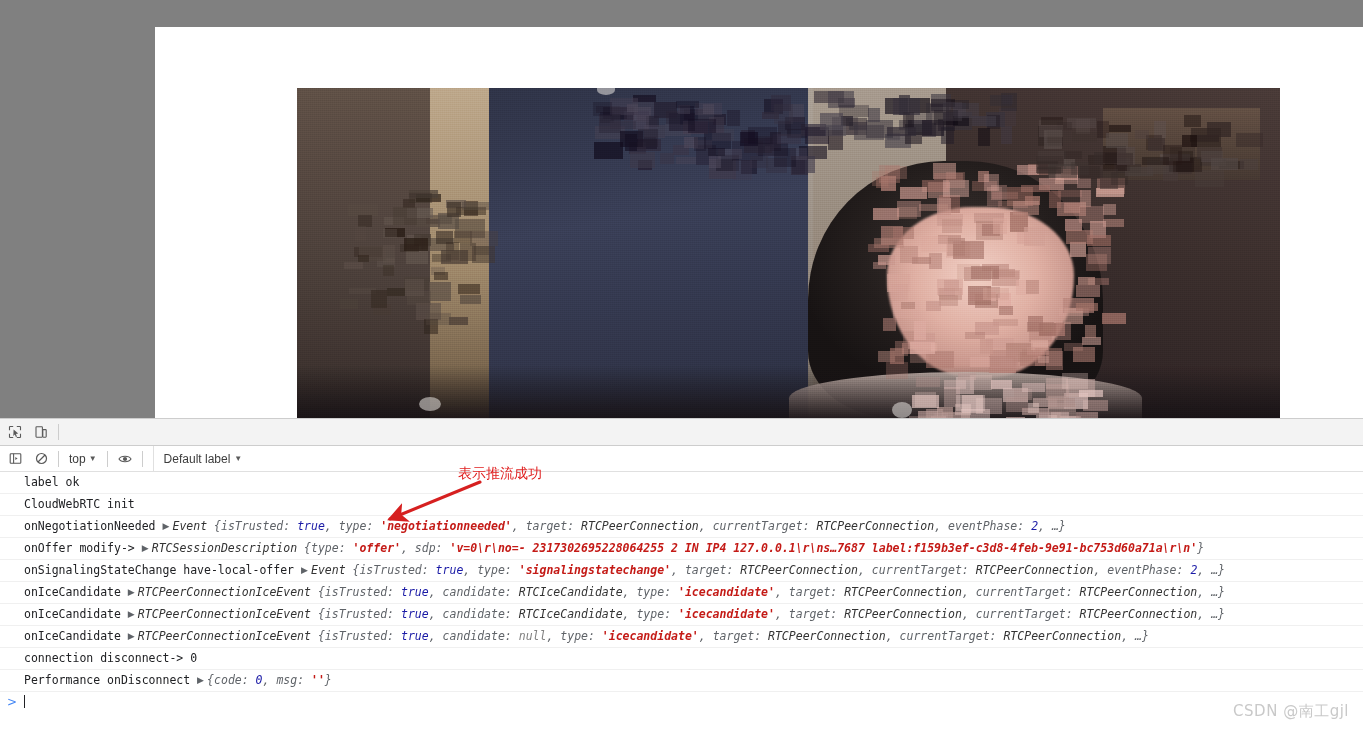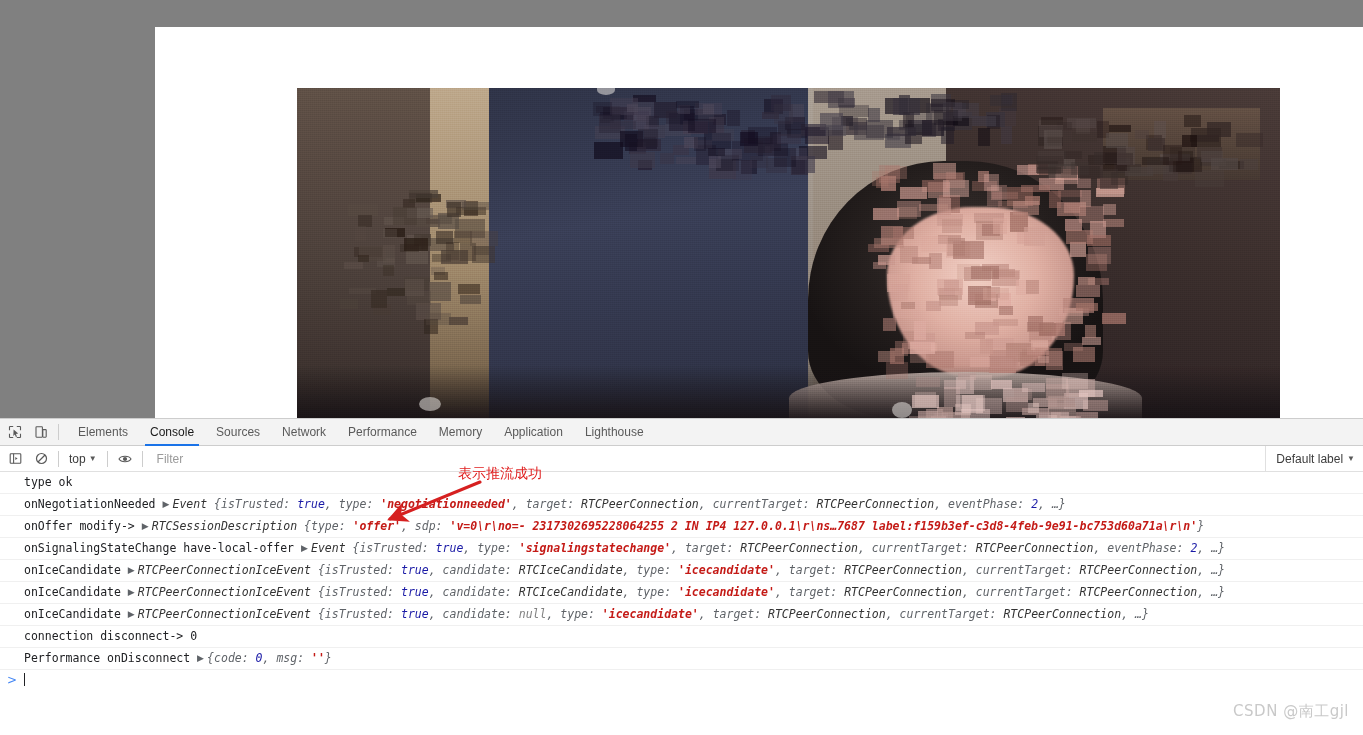--- a/index.html
+++ b/index.html
@@ -767,30 +767,20 @@
           <path d="M5.6 4.4 L10.2 8.6 L7.9 9.0 L9.0 11.6 L7.9 12.0 L6.8 9.5 L5.3 10.9 Z" fill="#5a5a5a" stroke="none"></path>
         </svg>
       </div>
       <div class="icon-btn" title="Toggle device toolbar">
         <svg width="14" height="14" viewBox="0 0 14 14" fill="none" stroke="#5a5a5a" stroke-width="1.1">
           <rect x="2" y="1.8" width="6.4" height="10.4" rx="0.6"></rect>
           <rect x="8.8" y="4.6" width="3.4" height="7.6" rx="0.6"></rect>
         </svg>
       </div>
       <div class="tb-sep"></div>
-      <div class="dt-tabs">
-        <div class="dt-tab">Elements</div>
-        <div class="dt-tab active">Console</div>
-        <div class="dt-tab">Sources</div>
-        <div class="dt-tab">Network</div>
-        <div class="dt-tab">Performance</div>
-        <div class="dt-tab">Memory</div>
-        <div class="dt-tab">Application</div>
-        <div class="dt-tab">Lighthouse</div>
-      </div>
     </div>
 
     <div class="dt-filterbar">
       <div class="icon-btn" title="Show console sidebar">
         <svg width="13" height="13" viewBox="0 0 13 13" fill="none" stroke="#5a5a5a" stroke-width="1.1">
           <rect x="1.2" y="1.8" width="10.6" height="9.4" rx="0.8"></rect>
           <path d="M4.6 1.8 V11.2"></path>
           <path d="M6.3 5.0 L8.6 6.5 L6.3 8.0 Z" fill="#5a5a5a" stroke="none"></path>
         </svg>
       </div>
@@ -806,29 +796,29 @@
         <span class="caret">▼</span>
       </div>
       <div class="tb-sep"></div>
       <div class="icon-btn" title="Create live expression">
         <svg width="14" height="14" viewBox="0 0 14 14" fill="none" stroke="#5a5a5a" stroke-width="1.1">
           <path d="M1 7 C3 3.4 11 3.4 13 7 C11 10.6 3 10.6 1 7 Z"></path>
           <circle cx="7" cy="7" r="2.1" fill="#5a5a5a" stroke="none"></circle>
         </svg>
       </div>
       <div class="tb-sep"></div>
-      <input class="filter-input" type="text" placeholder="Filter" style="">
       <div class="levels">
         <span>Default label</span>
         <span class="caret">▼</span>
       </div>
     </div>
 
     <div class="console-body" id="console-host">
-        <div class="log-row"><span class="tok t-plain">type ok</span></div>
+        <div class="log-row"><span class="tok t-plain">label ok</span></div>
+        <div class="log-row"><span class="tok t-plain">CloudWebRTC init</span></div>
         <div class="log-row"><span class="tok t-plain">onNegotiationNeeded </span><span class="disclosure">▶</span><span class="tok t-class">Event </span><span class="tok t-punct">{</span><span class="tok t-prop">isTrusted: </span><span class="tok t-bool">true</span><span class="tok t-punct">, </span><span class="tok t-prop">type: </span><span class="tok t-str">'negotiationneeded'</span><span class="tok t-punct">, </span><span class="tok t-prop">target: </span><span class="tok t-class">RTCPeerConnection</span><span class="tok t-punct">, </span><span class="tok t-prop">currentTarget: </span><span class="tok t-class">RTCPeerConnection</span><span class="tok t-punct">, </span><span class="tok t-prop">eventPhase: </span><span class="tok t-num">2</span><span class="tok t-punct">, …}</span></div>
         <div class="log-row"><span class="tok t-plain">onOffer modify-&gt; </span><span class="disclosure">▶</span><span class="tok t-class">RTCSessionDescription </span><span class="tok t-punct">{</span><span class="tok t-prop">type: </span><span class="tok t-str">'offer'</span><span class="tok t-punct">, </span><span class="tok t-prop">sdp: </span><span class="tok t-str">'v=0\r\no=- 2317302695228064255 2 IN IP4 127.0.0.1\r\ns…7687 label:f159b3ef-c3d8-4feb-9e91-bc753d60a71a\r\n'</span><span class="tok t-punct">}</span></div>
         <div class="log-row"><span class="tok t-plain">onSignalingStateChange have-local-offer </span><span class="disclosure">▶</span><span class="tok t-class">Event </span><span class="tok t-punct">{</span><span class="tok t-prop">isTrusted: </span><span class="tok t-bool">true</span><span class="tok t-punct">, </span><span class="tok t-prop">type: </span><span class="tok t-str">'signalingstatechange'</span><span class="tok t-punct">, </span><span class="tok t-prop">target: </span><span class="tok t-class">RTCPeerConnection</span><span class="tok t-punct">, </span><span class="tok t-prop">currentTarget: </span><span class="tok t-class">RTCPeerConnection</span><span class="tok t-punct">, </span><span class="tok t-prop">eventPhase: </span><span class="tok t-num">2</span><span class="tok t-punct">, …}</span></div>
         <div class="log-row"><span class="tok t-plain">onIceCandidate </span><span class="disclosure">▶</span><span class="tok t-class">RTCPeerConnectionIceEvent </span><span class="tok t-punct">{</span><span class="tok t-prop">isTrusted: </span><span class="tok t-bool">true</span><span class="tok t-punct">, </span><span class="tok t-prop">candidate: </span><span class="tok t-class">RTCIceCandidate</span><span class="tok t-punct">, </span><span class="tok t-prop">type: </span><span class="tok t-str">'icecandidate'</span><span class="tok t-punct">, </span><span class="tok t-prop">target: </span><span class="tok t-class">RTCPeerConnection</span><span class="tok t-punct">, </span><span class="tok t-prop">currentTarget: </span><span class="tok t-class">RTCPeerConnection</span><span class="tok t-punct">, …}</span></div>
         <div class="log-row"><span class="tok t-plain">onIceCandidate </span><span class="disclosure">▶</span><span class="tok t-class">RTCPeerConnectionIceEvent </span><span class="tok t-punct">{</span><span class="tok t-prop">isTrusted: </span><span class="tok t-bool">true</span><span class="tok t-punct">, </span><span class="tok t-prop">candidate: </span><span class="tok t-class">RTCIceCandidate</span><span class="tok t-punct">, </span><span class="tok t-prop">type: </span><span class="tok t-str">'icecandidate'</span><span class="tok t-punct">, </span><span class="tok t-prop">target: </span><span class="tok t-class">RTCPeerConnection</span><span class="tok t-punct">, </span><span class="tok t-prop">currentTarget: </span><span class="tok t-class">RTCPeerConnection</span><span class="tok t-punct">, …}</span></div>
         <div class="log-row"><span class="tok t-plain">onIceCandidate </span><span class="disclosure">▶</span><span class="tok t-class">RTCPeerConnectionIceEvent </span><span class="tok t-punct">{</span><span class="tok t-prop">isTrusted: </span><span class="tok t-bool">true</span><span class="tok t-punct">, </span><span class="tok t-prop">candidate: </span><span class="tok t-null">null</span><span class="tok t-punct">, </span><span class="tok t-prop">type: </span><span class="tok t-str">'icecandidate'</span><span class="tok t-punct">, </span><span class="tok t-prop">target: </span><span class="tok t-class">RTCPeerConnection</span><span class="tok t-punct">, </span><span class="tok t-prop">currentTarget: </span><span class="tok t-class">RTCPeerConnection</span><span class="tok t-punct">, …}</span></div>
         <div class="log-row"><span class="tok t-plain">connection disconnect-&gt; 0</span></div>
         <div class="log-row"><span class="tok t-plain">Performance onDisconnect </span><span class="disclosure">▶</span><span class="tok t-punct">{</span><span class="tok t-prop">code: </span><span class="tok t-num">0</span><span class="tok t-punct">, </span><span class="tok t-prop">msg: </span><span class="tok t-str">''</span><span class="tok t-punct">}</span></div>
         <div class="prompt-row"><span class="prompt-chev">&gt;</span><span class="caret-bar"></span></div>
       </div>

